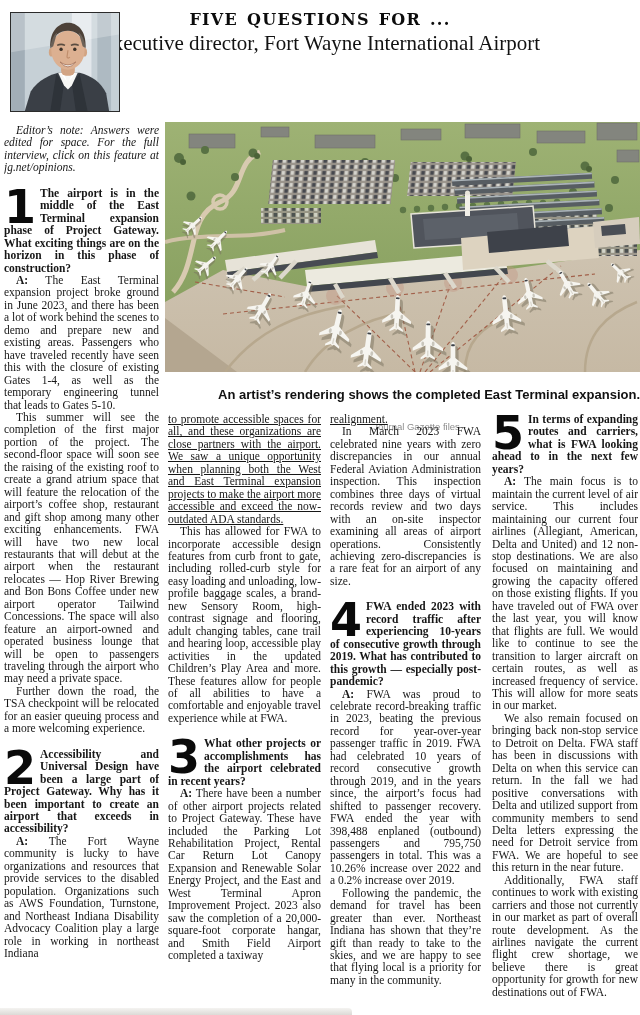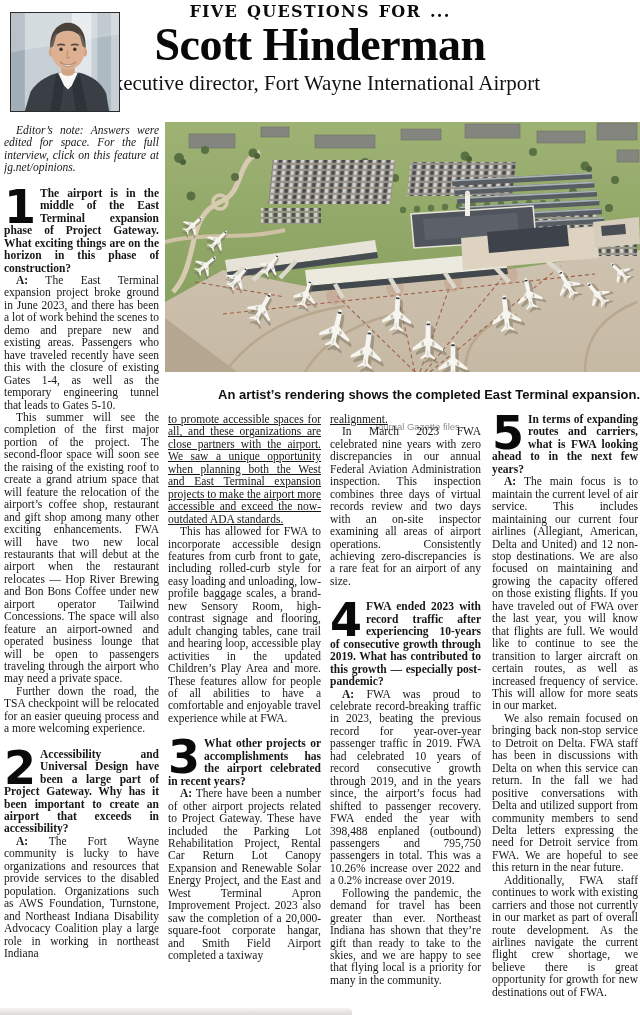--- a/index.html
+++ b/index.html
@@ -4,21 +4,21 @@
 <style>
   html,body{margin:0;padding:0;}
   body{
     width:640px;height:1015px;position:relative;overflow:hidden;
     background:#ffffff;color:#141414;
     font-family:"Liberation Serif", serif;
   }
   
   .header{position:absolute;top:0;left:0;width:640px;text-align:center;}
   .kicker{
-    margin-top:2px;font-family:"DejaVu Serif", serif;font-weight:bold;
+    margin-top:10px;font-family:"DejaVu Serif", serif;font-weight:bold;
     font-size:16px;letter-spacing:1.3px;word-spacing:2px;color:#0c0c0c;
   }
   .name{
     margin-top:1px;font-family:"Liberation Serif", serif;font-weight:bold;
     font-size:46px;line-height:1.02;letter-spacing:-0.5px;color:#080808;
   }
   .subtitle{
     margin-top:3px;font-size:21px;line-height:1.05;color:#121212;
   }
   .portrait{
@@ -60,21 +60,20 @@
   .edge-shadow{
     position:absolute;left:0;top:1008px;width:352px;height:7px;
     background:linear-gradient(#f4f3f1,#dcdad6);border-radius:0 4px 0 0;
   }
 </style>
 </head>
 <body>
 
 <div class="header">
   <div class="kicker">FIVE QUESTIONS FOR ...</div>
-  <div class="name">Scott Hinderman</div>
   <div class="subtitle">Executive director, Fort Wayne International Airport</div>
 </div>
 
 <div class="portrait">
   <svg viewBox="0 0 110 100">
     <rect width="110" height="100" fill="#c6d0d6"></rect>
     <rect x="0" y="0" width="14" height="100" fill="#93a0a9" opacity="0.7"></rect>
     <rect x="62" y="0" width="20" height="100" fill="#e6ebee" opacity="0.85"></rect>
     <rect x="88" y="0" width="14" height="100" fill="#aebac2"></rect>
     <polygon points="0,0 110,0 110,22 0,40" fill="#ffffff" opacity="0.25"></polygon>

